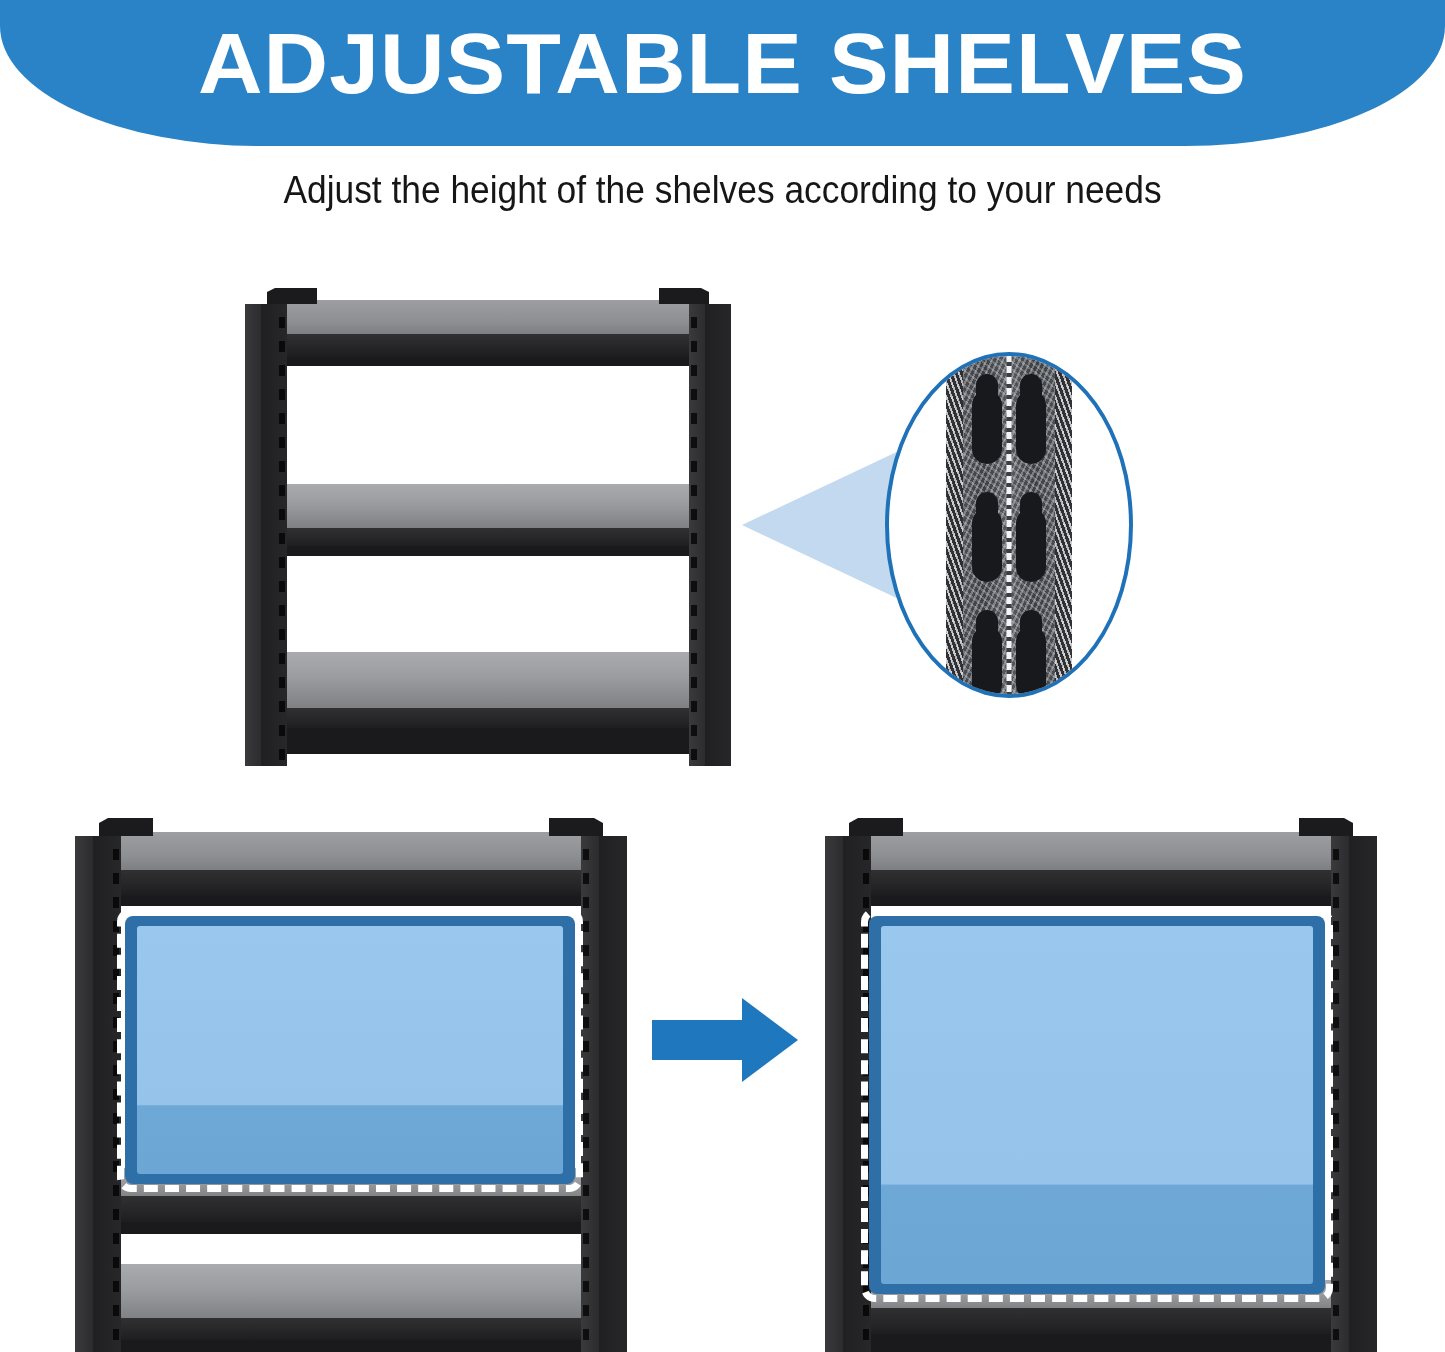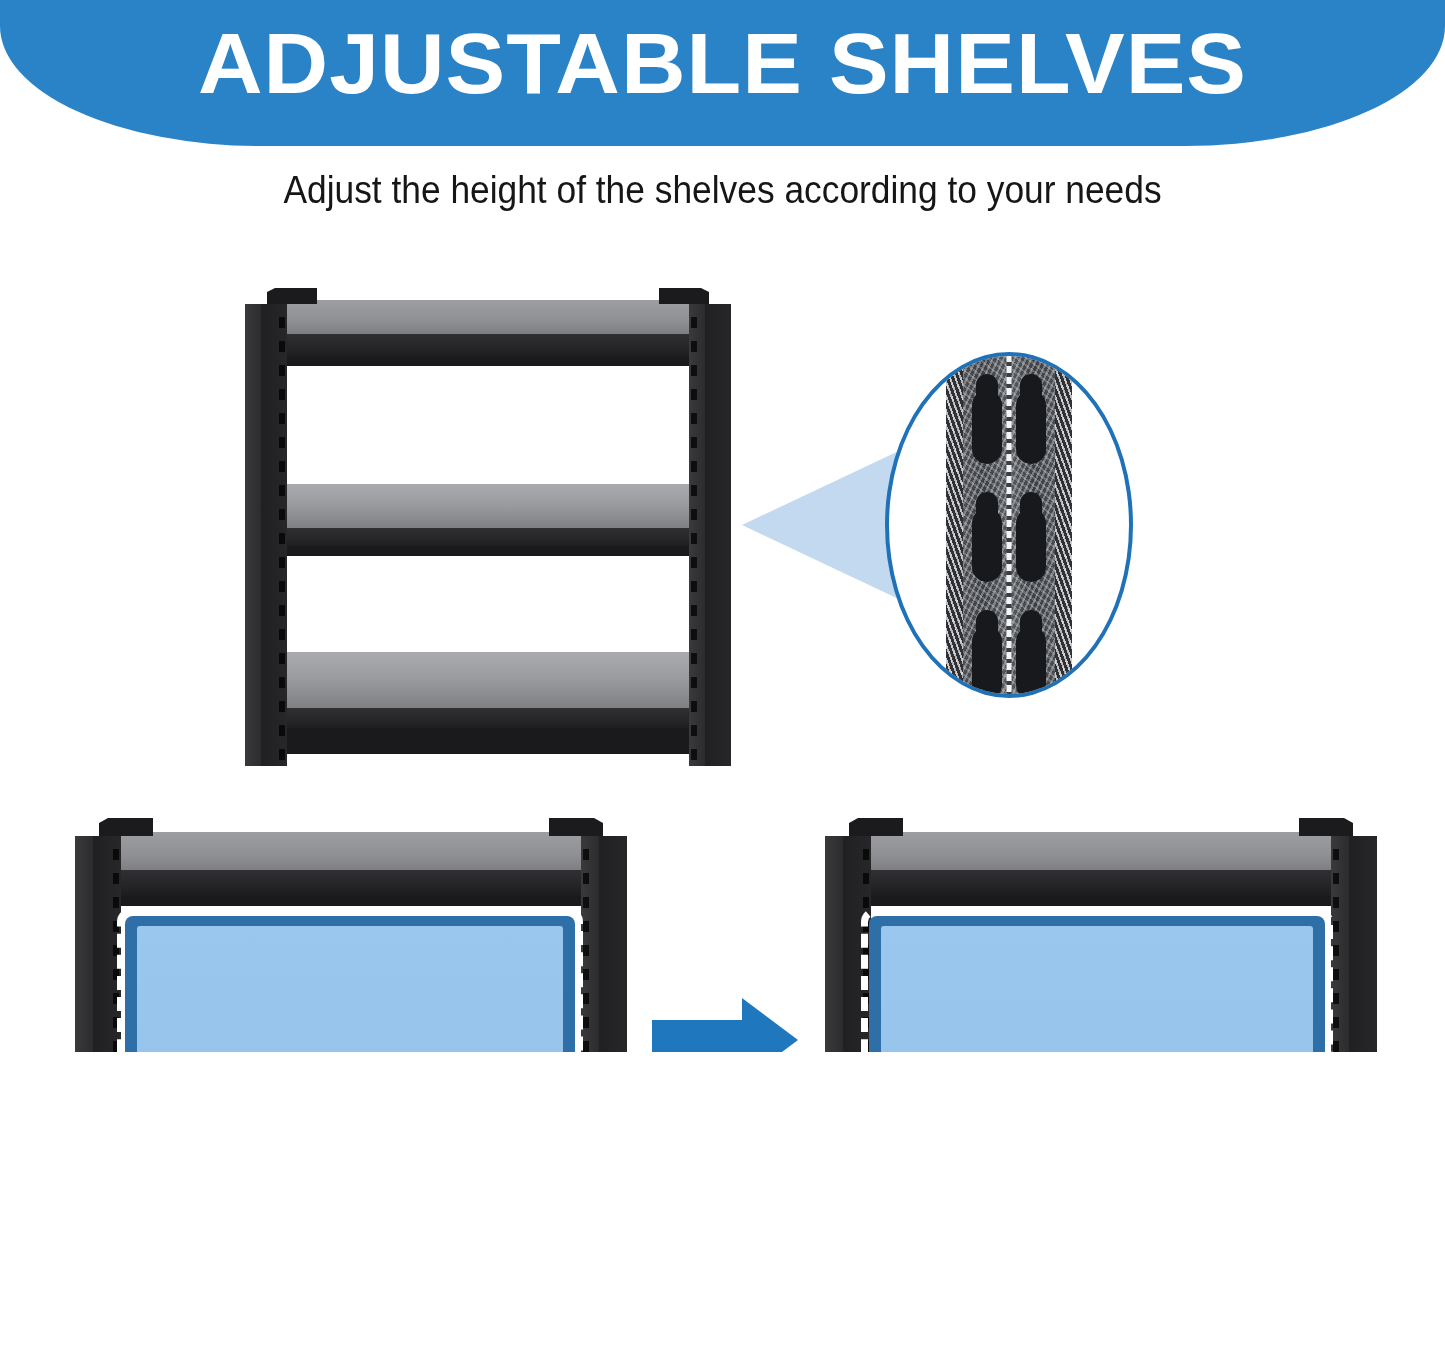--- a/index.html
+++ b/index.html
@@ -4,21 +4,21 @@
 <title>Adjustable Shelves</title>
 <style>
   html,body{margin:0;padding:0;}
   body{
     width:1445px;height:1352px;
     background:#ffffff;
     font-family:"Liberation Sans", sans-serif;
     overflow:hidden;
     position:relative;
   }
-  .stage{position:relative;width:1445px;height:1052px;overflow:hidden;}
+  .stage{position:relative;width:1445px;height:1352px;overflow:hidden;}
 
   
   .banner{
     position:absolute;left:0;top:-30px;width:1445px;height:176px;
     background:#2a83c7;
     border-bottom-left-radius:260px 120px;
     border-bottom-right-radius:260px 120px;
   }
   .banner-title{
     position:absolute;left:0;top:8px;width:1445px;

